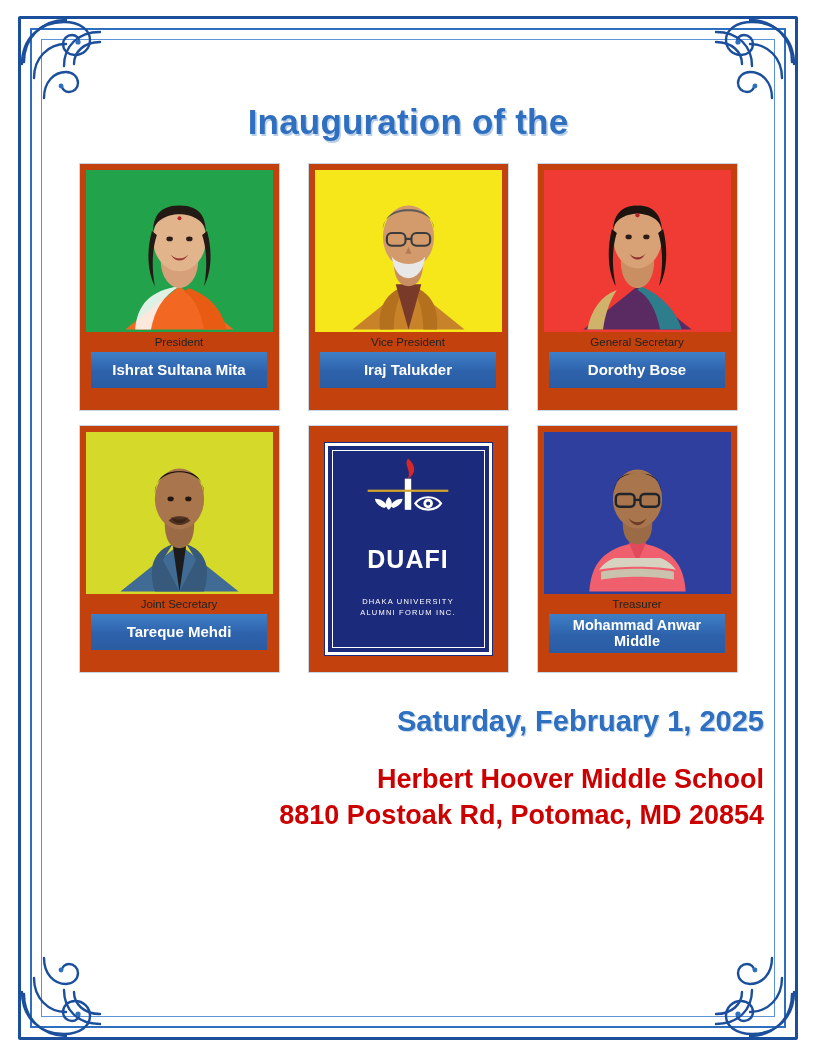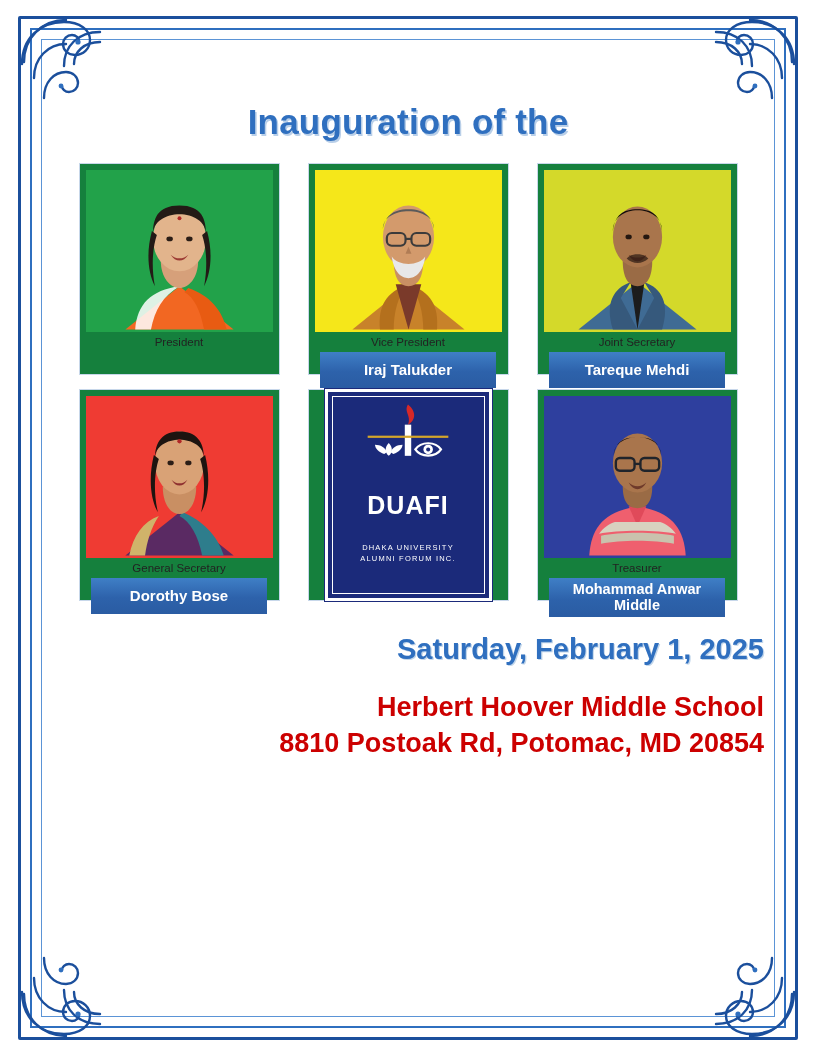--- a/index.html
+++ b/index.html
@@ -81,24 +81,24 @@
     width: 660px;
     display: grid;
     grid-template-columns: repeat(3, 201px);
     grid-column-gap: 28px;
     grid-row-gap: 14px;
     justify-content: center;
   }
 
   .card {
     border: 1px solid #c7d7ea;
-    background: #15803d;
+    background: #c2410c;
     padding: 6px 6px 7px 6px;
     box-sizing: border-box;
-    height: 212px;
+    height: 248px;
     position: relative;
   }
   .photo {
     width: 100%;
     height: 162px;
     position: relative;
     overflow: hidden;
   }
 
   .role {
@@ -288,20 +288,21 @@
               <path d="M67 62 C61 84 63 104 70 118 C66 96 68 78 72 66 Z" fill="#231a16"></path>
               <path d="M123 62 C129 84 127 104 120 118 C124 96 122 78 118 66 Z" fill="#231a16"></path>
               <ellipse cx="85" cy="70" rx="3.3" ry="2.4" fill="#2b1d16"></ellipse>
               <ellipse cx="105" cy="70" rx="3.3" ry="2.4" fill="#2b1d16"></ellipse>
               <path d="M86 86 C91 91 99 91 104 86 C99 94 91 94 86 86 Z" fill="#9c3a33"></path>
               <circle cx="95" cy="49" r="2" fill="#b02727"></circle>
             </g>
           </svg>
         </div>
         <div class="role">President</div>
+        <div class="name-bar">Ishrat Sultana Mita</div>
       </div>
 
       <div class="card">
         <div class="photo" style="background:#f5e71a">
           <svg class="fig" viewBox="0 0 190 162" preserveAspectRatio="xMidYMax meet">
             <g>
               <path d="M95 116 L152 162 L38 162 Z" fill="#c8822a"></path>
               <path d="M95 116 C84 126 80 146 80 162 L66 162 C64 138 72 124 95 116 Z" fill="#b4701d"></path>
               <path d="M95 116 C106 126 110 146 110 162 L124 162 C126 138 118 124 95 116 Z" fill="#b4701d"></path>
               <path d="M82 116 L95 162 L108 116 Z" fill="#7a3a2a"></path>
@@ -314,62 +315,62 @@
               <path d="M92 70 L98 70" stroke="#3b3b3b" stroke-width="2.2"></path>
               <path d="M95 78 L92 85 L98 85 Z" fill="#b07c55"></path>
             </g>
           </svg>
         </div>
         <div class="role">Vice President</div>
         <div class="name-bar">Iraj Talukder</div>
       </div>
 
       <div class="card">
-        <div class="photo" style="background:#d4d92a">
-          <svg class="fig" viewBox="0 0 190 162" preserveAspectRatio="xMidYMax meet">
-            <g>
-              <path d="M95 114 L155 162 L35 162 Z" fill="#3f6b94"></path>
-              <path d="M88 114 L95 162 L102 114 Z" fill="#1c1c1c"></path>
-              <path d="M88 114 L78 130 L95 162 L70 162 C62 136 70 120 88 114 Z" fill="#36597c"></path>
-              <path d="M102 114 L112 130 L95 162 L120 162 C128 136 120 120 102 114 Z" fill="#36597c"></path>
-              <path d="M80 92 C80 110 86 118 95 118 C104 118 110 110 110 92 Z" fill="#9a6b45"></path>
-              <ellipse cx="95" cy="68" rx="25" ry="31" fill="#a9754c"></ellipse>
-              <path d="M70 62 C70 34 120 34 120 62 C118 46 110 40 95 40 C80 40 72 46 70 62 Z" fill="#120d0a"></path>
-              <ellipse cx="86" cy="68" rx="3.2" ry="2.4" fill="#241710"></ellipse>
-              <ellipse cx="104" cy="68" rx="3.2" ry="2.4" fill="#241710"></ellipse>
-              <path d="M86 86 C91 90 99 90 104 86 C99 95 91 95 86 86 Z" fill="#6e3a2a"></path>
-              <path d="M84 90 C90 96 100 96 106 90 C102 84 88 84 84 90 Z" fill="#2b1a12" opacity="0.7"></path>
-            </g>
-          </svg>
-        </div>
-        <div class="role">Joint Secretary</div>
-        <div class="name-bar">Tareque Mehdi</div>
-      </div>
-
-      <div class="card">
         <div class="photo" style="background:#ef3b33">
           <svg class="fig" viewBox="0 0 190 162" preserveAspectRatio="xMidYMax meet">
             <g>
               <path d="M95 118 L150 162 L40 162 Z" fill="#5a2a63"></path>
               <path d="M98 118 C118 126 134 142 140 162 L118 162 C114 142 106 128 95 122 Z" fill="#2e7d8c"></path>
               <path d="M74 122 C66 134 62 148 60 162 L44 162 C48 142 58 128 74 122 Z" fill="#d0b36a"></path>
               <path d="M78 92 C78 110 86 120 95 120 C104 120 112 110 112 92 Z" fill="#c98f63"></path>
               <ellipse cx="95" cy="68" rx="25" ry="32" fill="#d9a276"></ellipse>
               <path d="M70 64 C70 38 120 38 120 64 C120 46 112 36 95 36 C78 36 70 46 70 64 Z" fill="#1d1410"></path>
               <path d="M69 60 C63 84 66 106 73 118 C68 96 70 76 74 64 Z" fill="#1d1410"></path>
               <path d="M121 60 C127 84 124 106 117 118 C122 96 120 76 116 64 Z" fill="#1d1410"></path>
               <ellipse cx="86" cy="68" rx="3.2" ry="2.4" fill="#2b1d16"></ellipse>
               <ellipse cx="104" cy="68" rx="3.2" ry="2.4" fill="#2b1d16"></ellipse>
               <path d="M87 85 C91 90 99 90 103 85 C99 93 91 93 87 85 Z" fill="#8e2f2f"></path>
               <circle cx="95" cy="46" r="2.2" fill="#b02727"></circle>
             </g>
           </svg>
         </div>
         <div class="role">General Secretary</div>
         <div class="name-bar">Dorothy Bose</div>
+      </div>
+
+      <div class="card">
+        <div class="photo" style="background:#d4d92a">
+          <svg class="fig" viewBox="0 0 190 162" preserveAspectRatio="xMidYMax meet">
+            <g>
+              <path d="M95 114 L155 162 L35 162 Z" fill="#3f6b94"></path>
+              <path d="M88 114 L95 162 L102 114 Z" fill="#1c1c1c"></path>
+              <path d="M88 114 L78 130 L95 162 L70 162 C62 136 70 120 88 114 Z" fill="#36597c"></path>
+              <path d="M102 114 L112 130 L95 162 L120 162 C128 136 120 120 102 114 Z" fill="#36597c"></path>
+              <path d="M80 92 C80 110 86 118 95 118 C104 118 110 110 110 92 Z" fill="#9a6b45"></path>
+              <ellipse cx="95" cy="68" rx="25" ry="31" fill="#a9754c"></ellipse>
+              <path d="M70 62 C70 34 120 34 120 62 C118 46 110 40 95 40 C80 40 72 46 70 62 Z" fill="#120d0a"></path>
+              <ellipse cx="86" cy="68" rx="3.2" ry="2.4" fill="#241710"></ellipse>
+              <ellipse cx="104" cy="68" rx="3.2" ry="2.4" fill="#241710"></ellipse>
+              <path d="M86 86 C91 90 99 90 104 86 C99 95 91 95 86 86 Z" fill="#6e3a2a"></path>
+              <path d="M84 90 C90 96 100 96 106 90 C102 84 88 84 84 90 Z" fill="#2b1a12" opacity="0.7"></path>
+            </g>
+          </svg>
+        </div>
+        <div class="role">Joint Secretary</div>
+        <div class="name-bar">Tareque Mehdi</div>
       </div>
 
       <div class="card logo-card">
         <div class="logo-box">
           <div class="logo-inner-border">
             <svg class="logo-mark" viewBox="0 0 120 100">
               <path d="M60 8 C55 16 64 20 60 30 C68 26 70 16 60 8 Z" fill="#d62828"></path>
               <rect x="56.5" y="30" width="7" height="34" fill="#ffffff"></rect>
               <rect x="16" y="42" width="88" height="2.4" fill="#d4a62a"></rect>
               <g fill="#ffffff">

